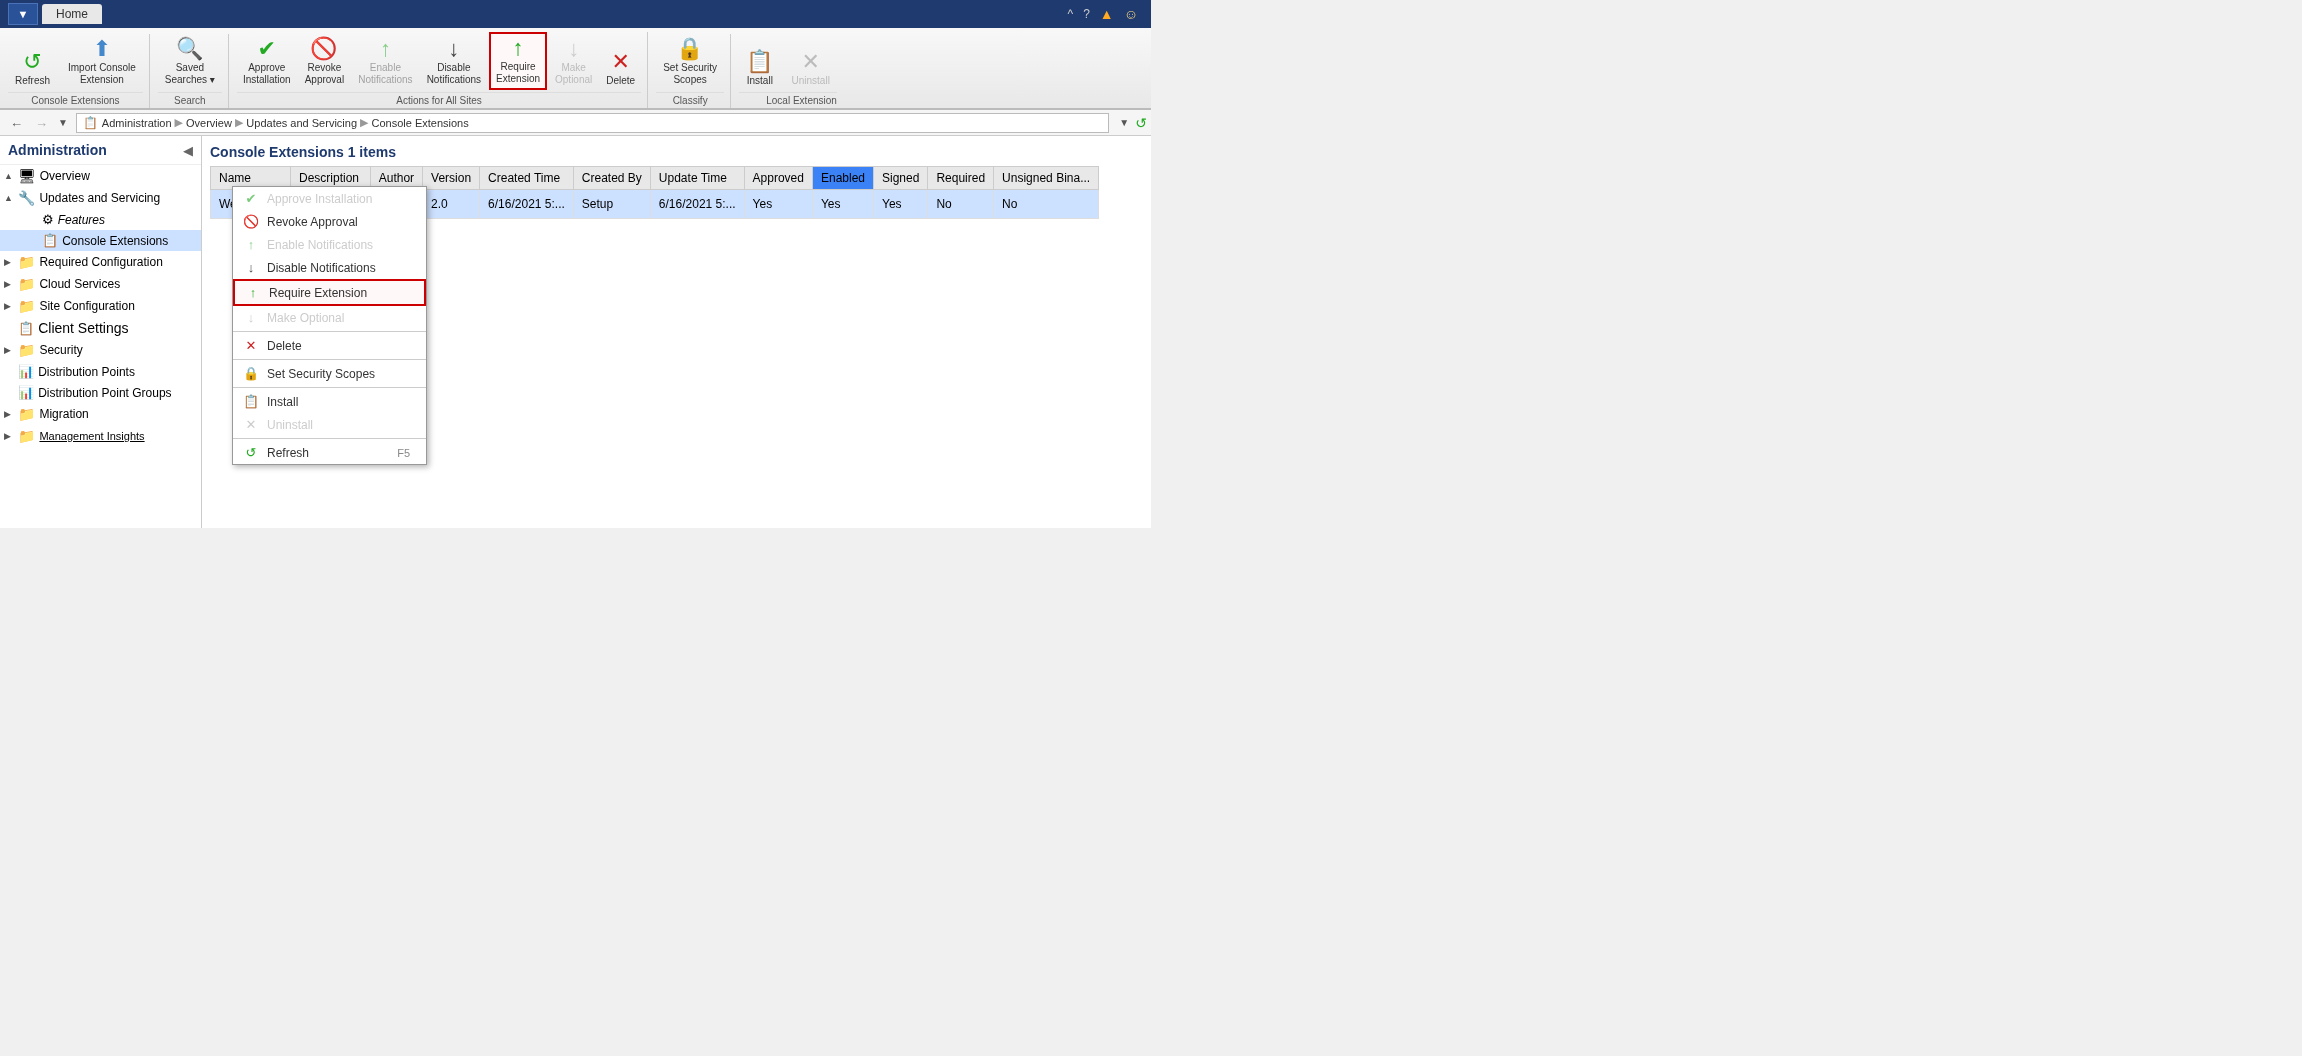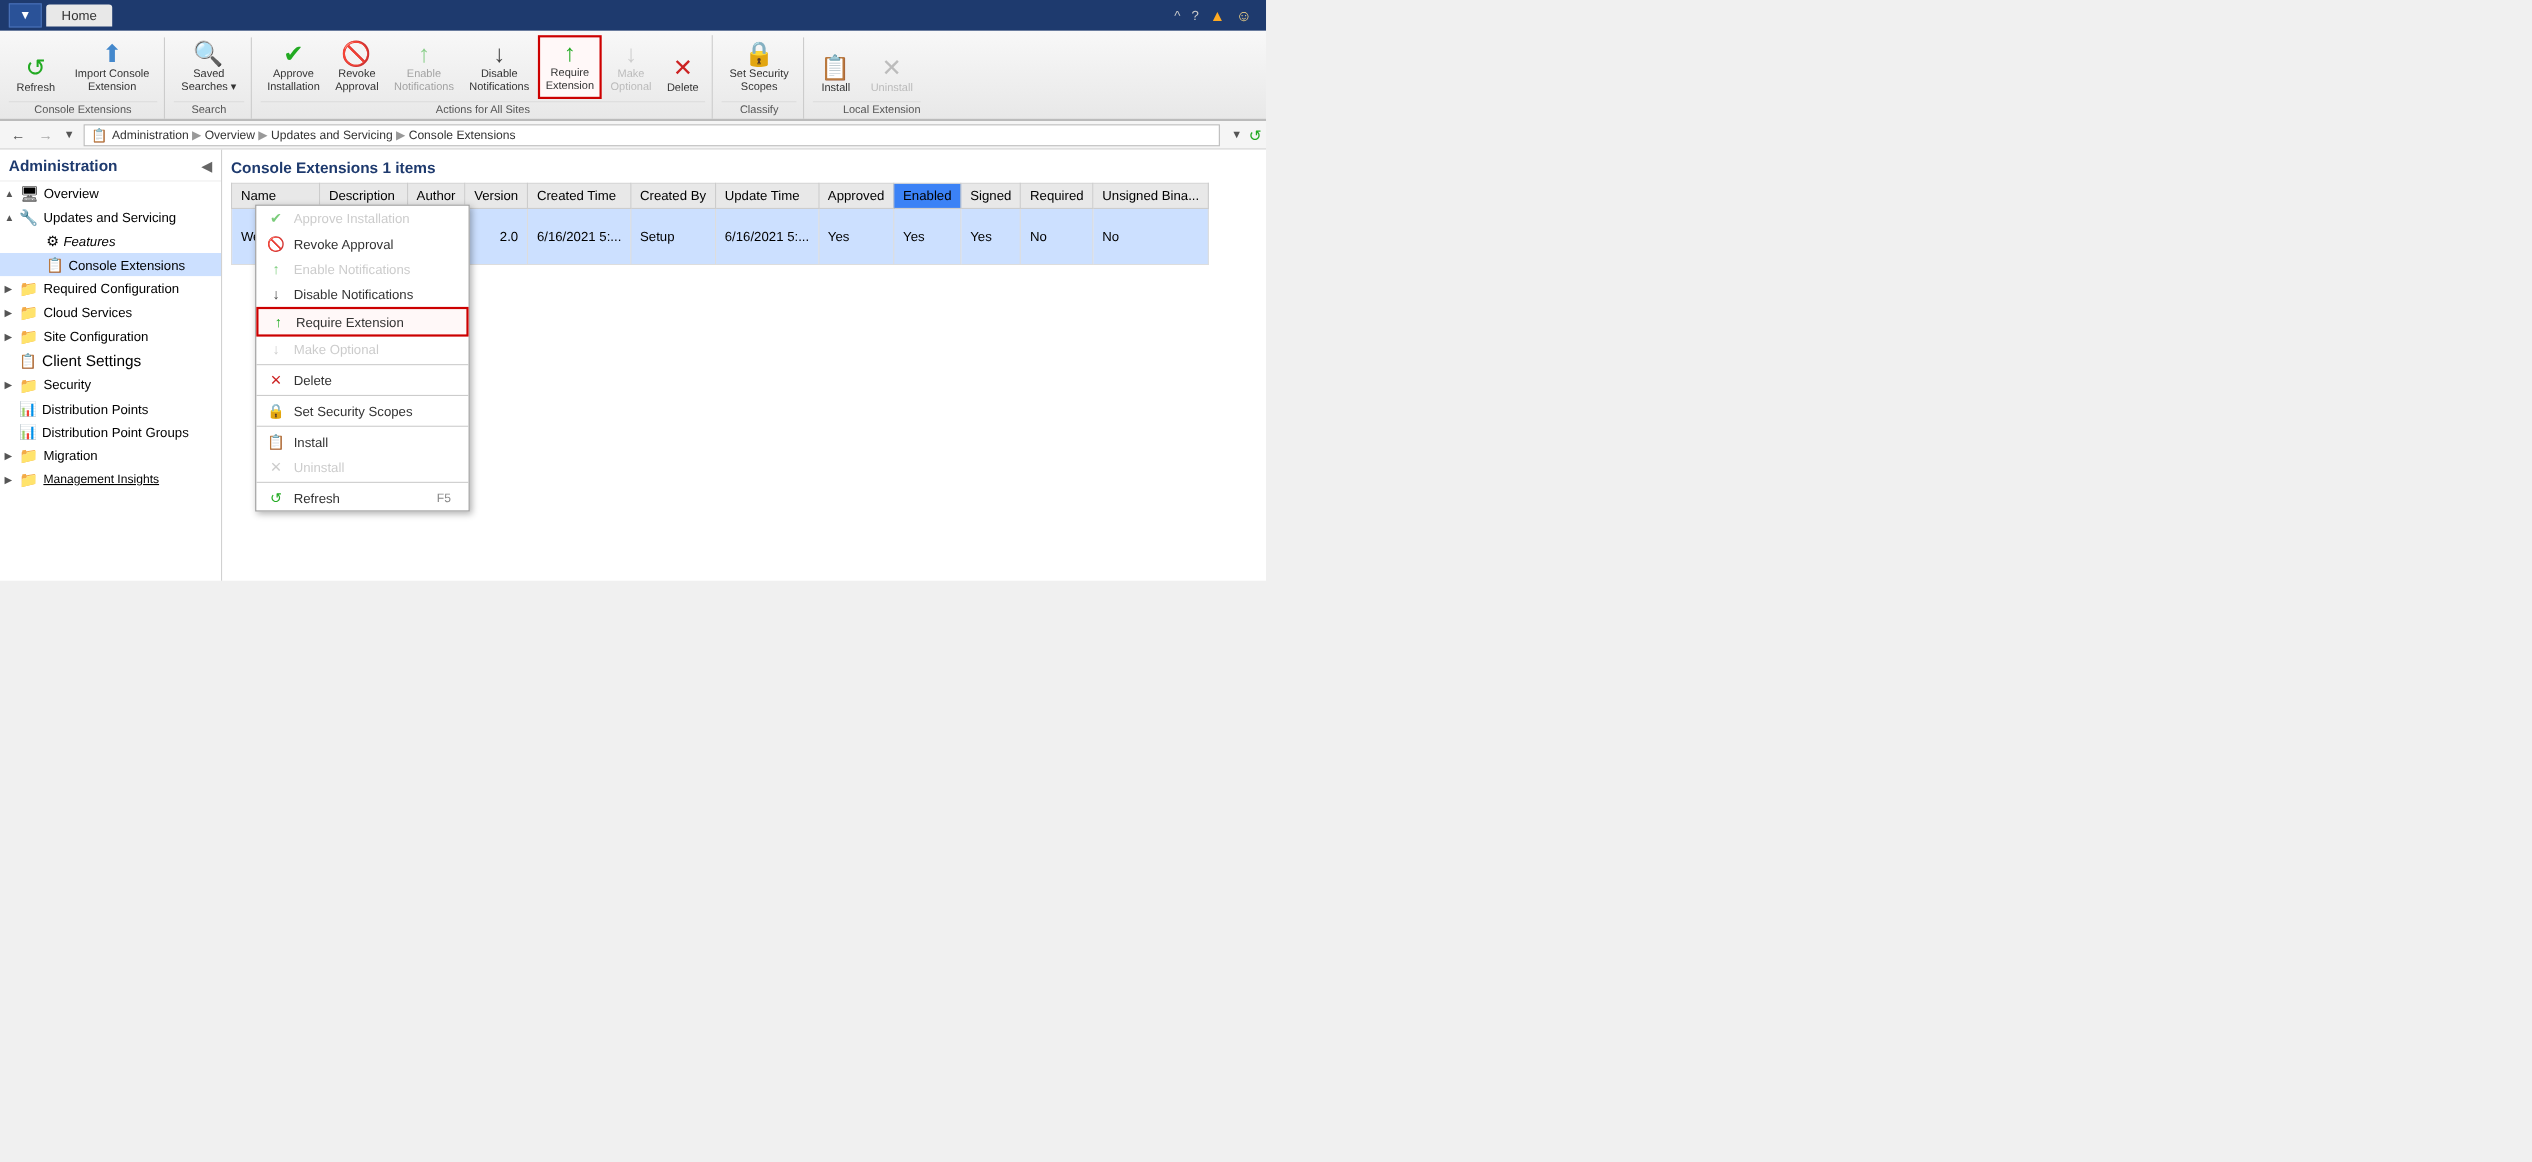--- a/index.html
+++ b/index.html
@@ -236,21 +236,21 @@
             <th style="background:#e8e8e8;border:1px solid #ccc;padding:4px 8px;text-align:left;font-weight:normal;white-space:nowrap;cursor:pointer;">Signed</th>
             <th style="background:#e8e8e8;border:1px solid #ccc;padding:4px 8px;text-align:left;font-weight:normal;white-space:nowrap;cursor:pointer;">Required</th>
             <th style="background:#e8e8e8;border:1px solid #ccc;padding:4px 8px;text-align:left;font-weight:normal;white-space:nowrap;cursor:pointer;">Unsigned Bina...</th>
           </tr>
         </thead>
         <tbody>
           <tr style="background:#cce0ff;cursor:pointer;">
             <td style="border:1px solid #ddd;padding:3px 8px;">WebVi...</td>
             <td style="border:1px solid #ddd;padding:3px 8px;">Extension...</td>
             <td style="border:1px solid #ddd;padding:3px 8px;">Setup</td>
-            <td style="border:1px solid #ddd;padding:18px 8px;text-align:right;">2.0</td>
+            <td style="border:1px solid #ddd;padding:7px 8px;">2.0</td>
             <td style="border:1px solid #ddd;padding:3px 8px;">6/16/2021 5:...</td>
             <td style="border:1px solid #ddd;padding:3px 8px;">Setup</td>
             <td style="border:1px solid #ddd;padding:3px 8px;">6/16/2021 5:...</td>
             <td style="border:1px solid #ddd;padding:3px 8px;">Yes</td>
             <td style="border:1px solid #ddd;padding:3px 8px;">Yes</td>
             <td style="border:1px solid #ddd;padding:3px 8px;">Yes</td>
             <td style="border:1px solid #ddd;padding:3px 8px;">No</td>
             <td style="border:1px solid #ddd;padding:3px 8px;">No</td>
           </tr>
         </tbody>

